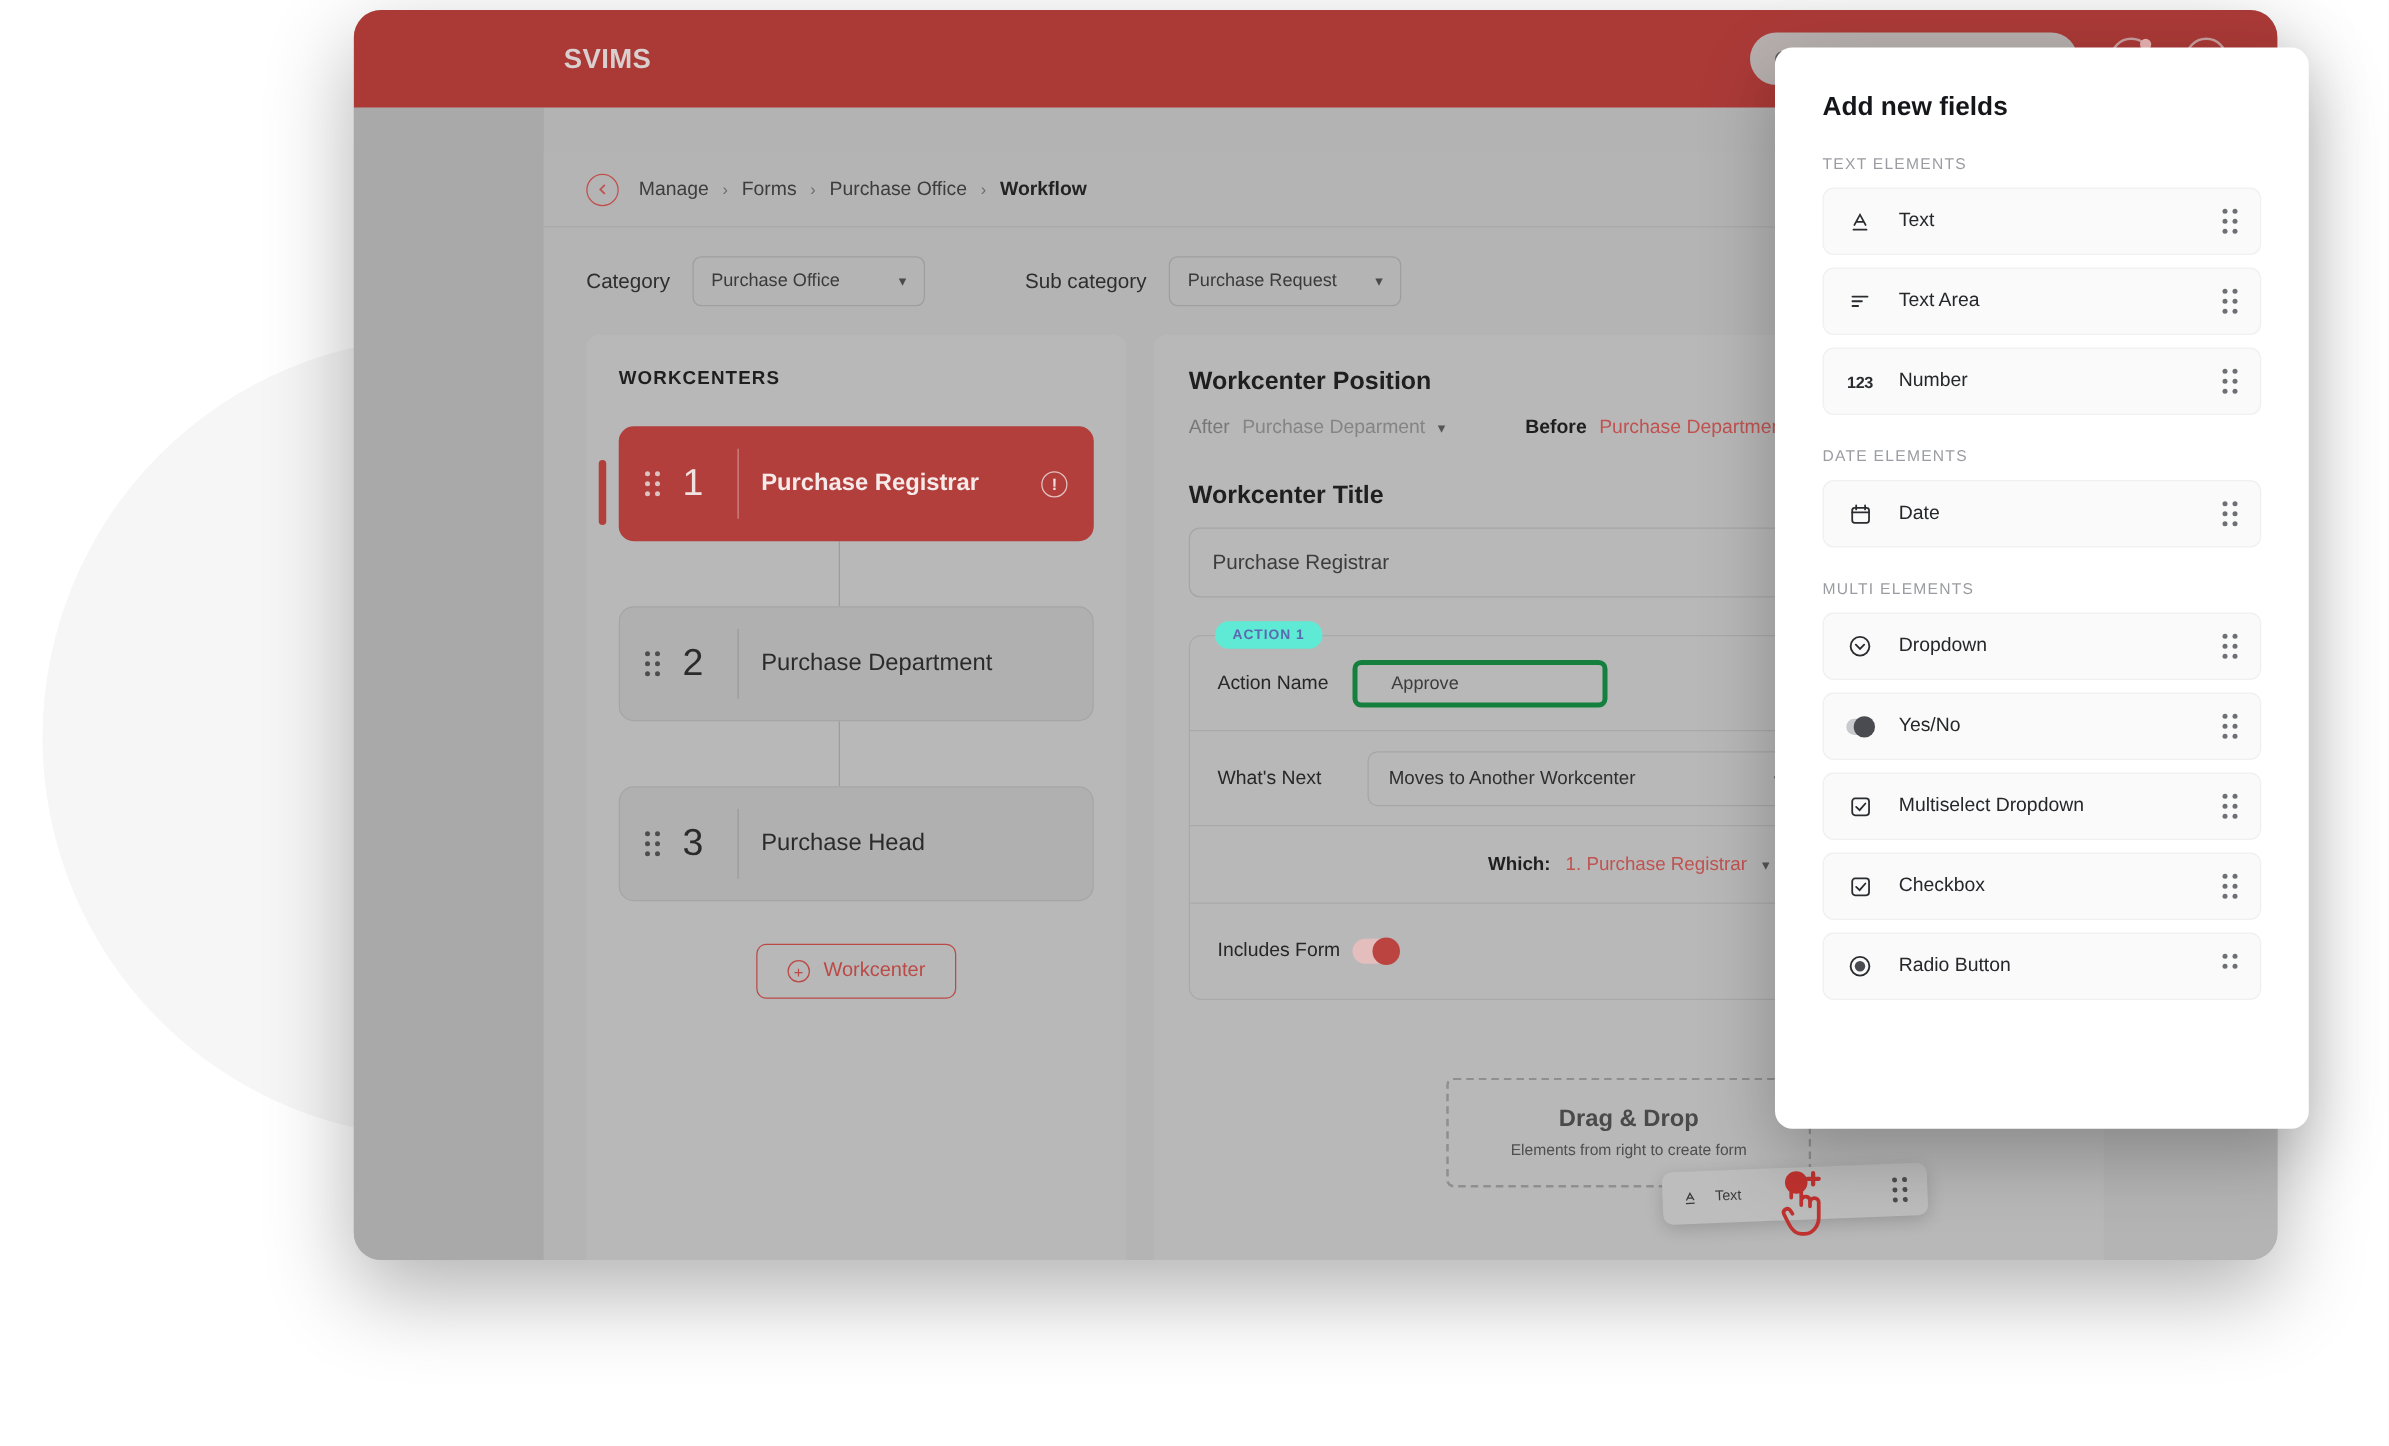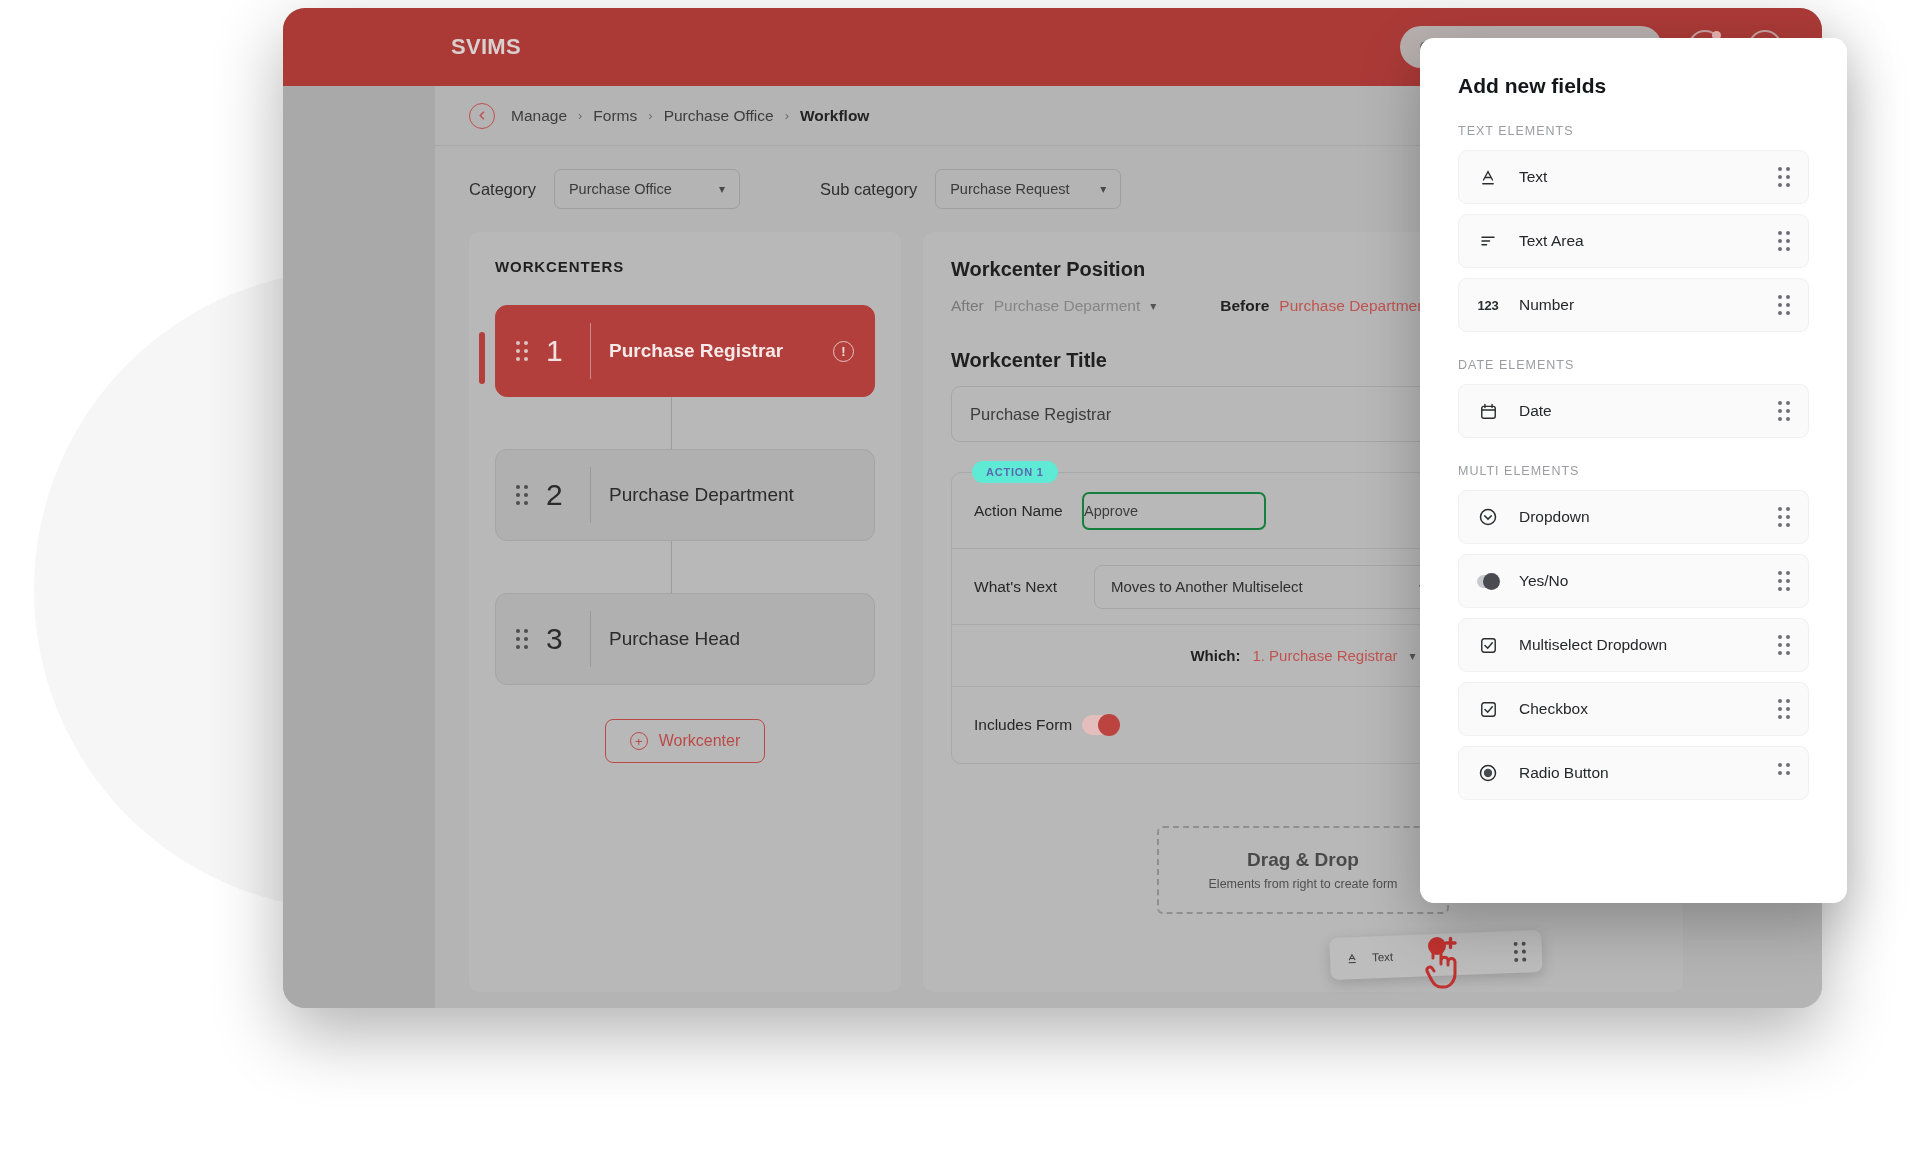--- a/index.html
+++ b/index.html
@@ -67,21 +67,21 @@
     position: relative;
   }
   .notif-dot {
     position: absolute; top: -1px; right: -1px;
     width: 9px; height: 9px; border-radius: 50%;
     background: #e8b3b1;
   }
 
   .app-body { display: flex; height: calc(100% - 78px); }
   .left-rail { width: 152px; background: #a9a9a9; flex: 0 0 152px; }
-  .content { flex: 1; background: #b4b4b4; position: relative; }
+  .content { flex: 1; background: #b4b4b4; position: relative; margin-top: 36px; }
 
   .breadcrumb-bar {
     height: 60px;
     display: flex; align-items: center;
     gap: 16px; padding: 0 34px;
     border-bottom: 1px solid #a8a8a8;
   }
   .back-circle {
     width: 26px; height: 26px; border-radius: 50%;
     border: 1.6px solid #c0504d;
@@ -207,23 +207,23 @@
     padding: 5px 14px; border-radius: 11px;
   }
   .action-row {
     display: flex; align-items: center;
     padding: 0 22px; height: 76px;
     border-bottom: 1px solid #a9a9a9;
   }
   .action-row:last-child { border-bottom: none; }
   .ar-label { font-size: 15.5px; color: #272727; min-width: 108px; }
   .field-pill {
-    height: 38px; width: 184px;
-    border: 2px solid #15803d; border-radius: 7px;
-    display: flex; align-items: center; padding: 0 0;
+    height: 38px; width: 204px;
+    border: 4px solid #15803d; border-radius: 7px;
+    display: flex; align-items: center; padding: 0 27px;
     font-size: 14.5px; color: #3c3c3c;
   }
   .trash {
     margin-left: auto; width: 30px; height: 30px;
     border: 1px solid #a6a6a6; border-radius: 6px;
     display: flex; align-items: center; justify-content: center;
     color: #5e5e5e; font-size: 14px;
   }
   .whats-next-select {
     height: 44px; width: 348px; margin-left: 12px;
@@ -490,21 +490,21 @@
                     <path d="M4 7h16"></path>
                       <path d="M9 7V4h6v3"></path>
                       <path d="M6 7l1 13h10l1-13"></path>
                   </svg>
                 </div>
               </div>
 
               <div class="action-row">
                 <span class="ar-label">What's Next</span>
                 <div class="whats-next-select">
-                  <span>Moves to Another Multiselect</span>
+                  <span>Moves to Another Workcenter</span>
                   <span class="caret">▾</span>
                 </div>
               </div>
 
               <div class="action-row which-row">
                 <span class="which-lbl">Which:</span>
                 <span class="which-val">1. Purchase Registrar</span>
                 <span class="pos-caret">▾</span>
               </div>
 

